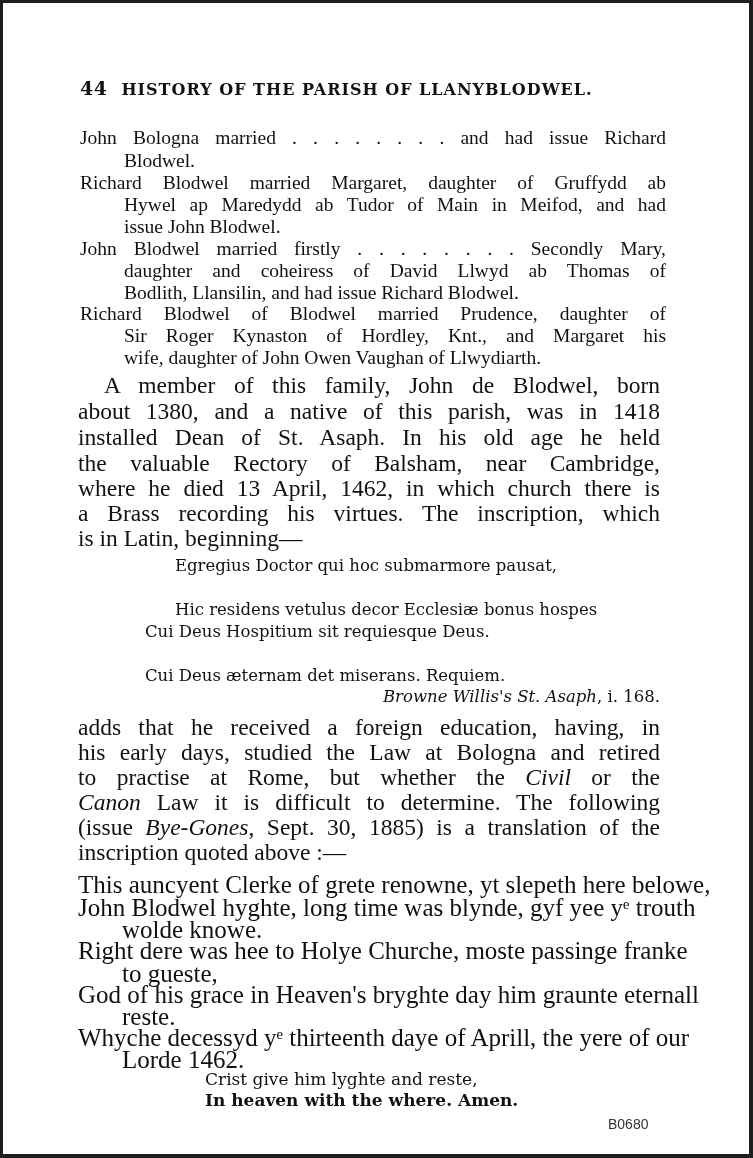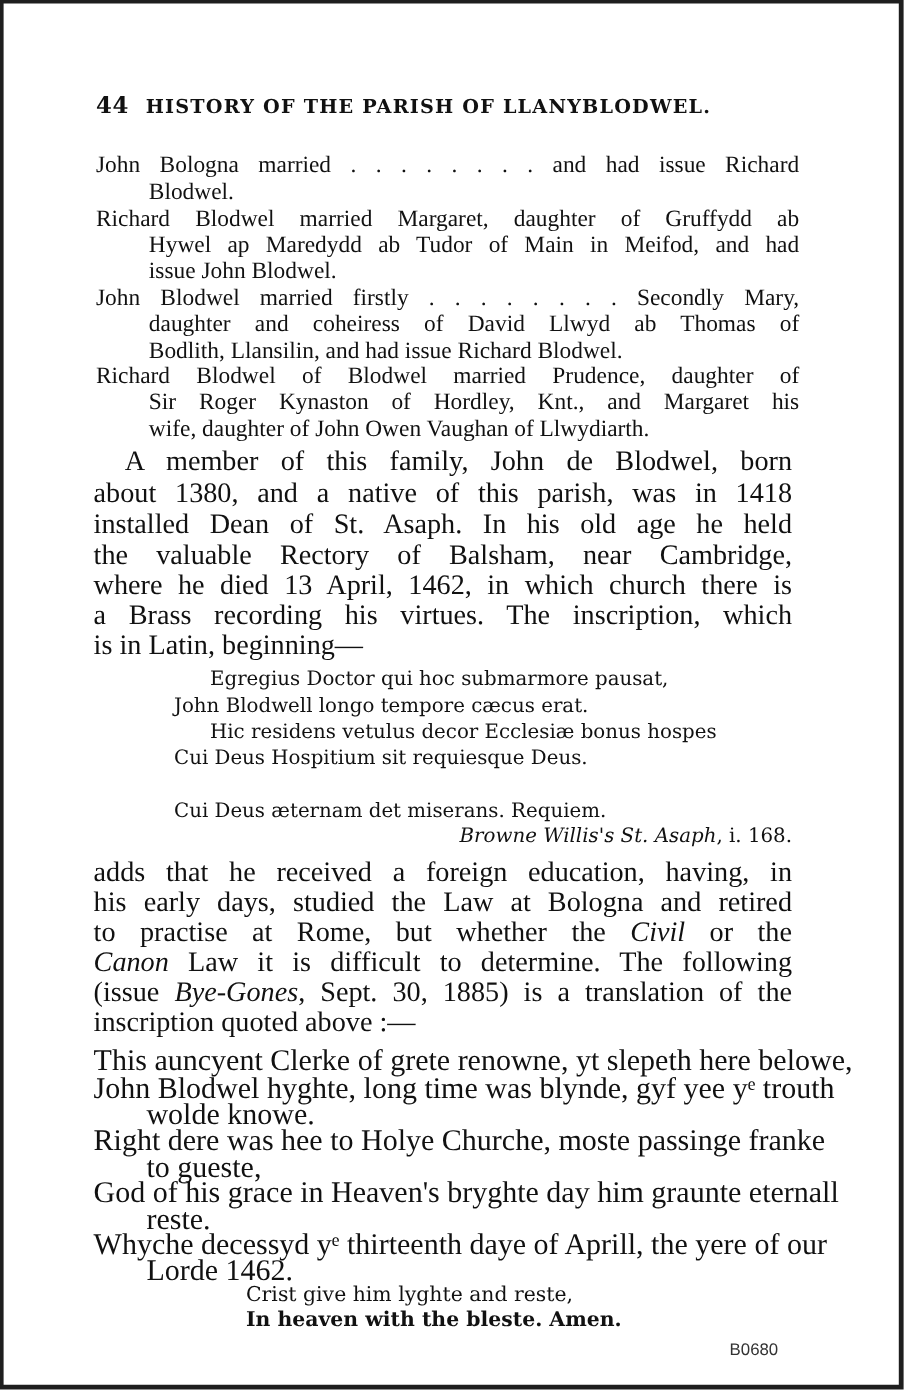--- a/index.html
+++ b/index.html
@@ -63,21 +63,20 @@
 
   <div class="ln body indent" style="top:372px;">A member of this family, John de Blodwel, born</div>
   <div class="ln body" style="top:398px;">about 1380, and a native of this parish, was in 1418</div>
   <div class="ln body" style="top:424px;">installed Dean of St. Asaph.  In his old age he held</div>
   <div class="ln body" style="top:450px;">the valuable Rectory of Balsham, near Cambridge,</div>
   <div class="ln body" style="top:475px;">where he died 13 April, 1462, in which church there is</div>
   <div class="ln body" style="top:500px;">a Brass recording his virtues.  The inscription, which</div>
   <div class="ln body last" style="top:525px;">is in Latin, beginning—</div>
 
   <div class="ln latin a" style="top:556px;">Egregius Doctor qui hoc submarmore pausat,</div>
-  <div class="ln latin b" style="top:578px;">John Blodwell longo tempore cæcus erat.</div>
   <div class="ln latin a" style="top:600px;">Hic residens vetulus decor Ecclesiæ bonus hospes</div>
   <div class="ln latin b" style="top:622px;">Cui Deus Hospitium sit requiesque Deus.</div>
   <div class="ln latin b" style="top:666px;">Cui Deus æternam det miserans.   Requiem.</div>
   <div class="ln cite" style="top:687px;"><i>Browne Willis's St. Asaph</i><span>, i. 168.</span></div>
 
   <div class="ln body" style="top:714px;">adds that he received a foreign education, having, in</div>
   <div class="ln body" style="top:739px;">his early days, studied the Law at Bologna and retired</div>
   <div class="ln body" style="top:764px;"><span>to practise at Rome, but whether the </span><i>Civil</i><span> or the</span></div>
   <div class="ln body" style="top:789px;"><i>Canon</i><span> Law it is difficult to determine.  The following</span></div>
   <div class="ln body" style="top:814px;"><span>(issue </span><i>Bye-Gones</i><span>, Sept. 30, 1885) is a translation of the</span></div>
@@ -87,16 +86,16 @@
   <div class="ln eng first" style="top:894px;">John Blodwel hyghte, long time was blynde, gyf yee yᵉ trouth</div>
   <div class="ln eng cont" style="top:916px;">wolde knowe.</div>
   <div class="ln eng first" style="top:937px;">Right dere was hee to Holye Churche, moste passinge franke</div>
   <div class="ln eng cont" style="top:960px;text-align:center;">to gueste,</div>
   <div class="ln eng first" style="top:981px;">God of his grace in Heaven's bryghte day him graunte eternall</div>
   <div class="ln eng cont" style="top:1003px;">reste.</div>
   <div class="ln eng first" style="top:1024px;">Whyche decessyd yᵉ thirteenth daye of Aprill, the yere of our</div>
   <div class="ln eng cont" style="top:1046px;">Lorde 1462.</div>
 
   <div class="ln verse" style="top:1069px;">Crist give him lyghte and reste,</div>
-  <div class="ln verse bold" style="top:1090px;">In heaven with the bleste.   Amen.</div>
+  <div class="ln verse bold" style="top:1090px;">In heaven with the where.   Amen.</div>
 
   <div class="ln code">B0680</div>
 </div>
 
 </body></html>

